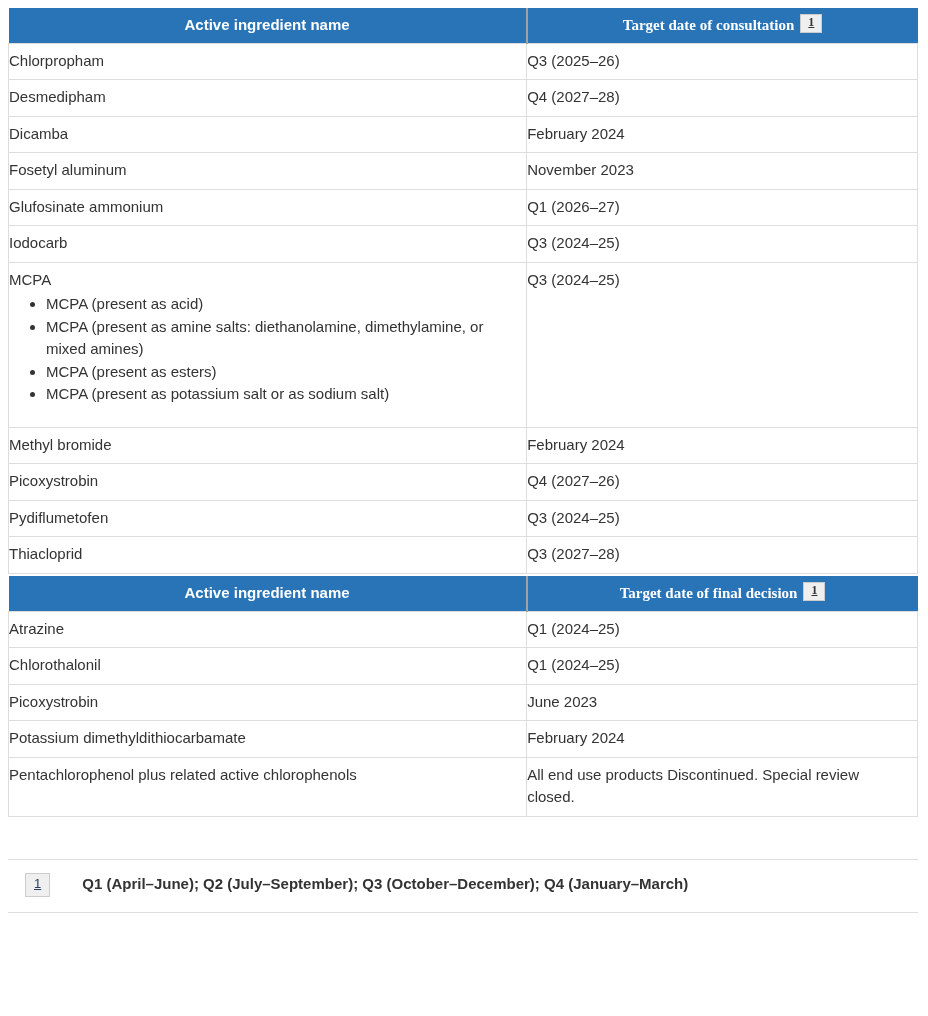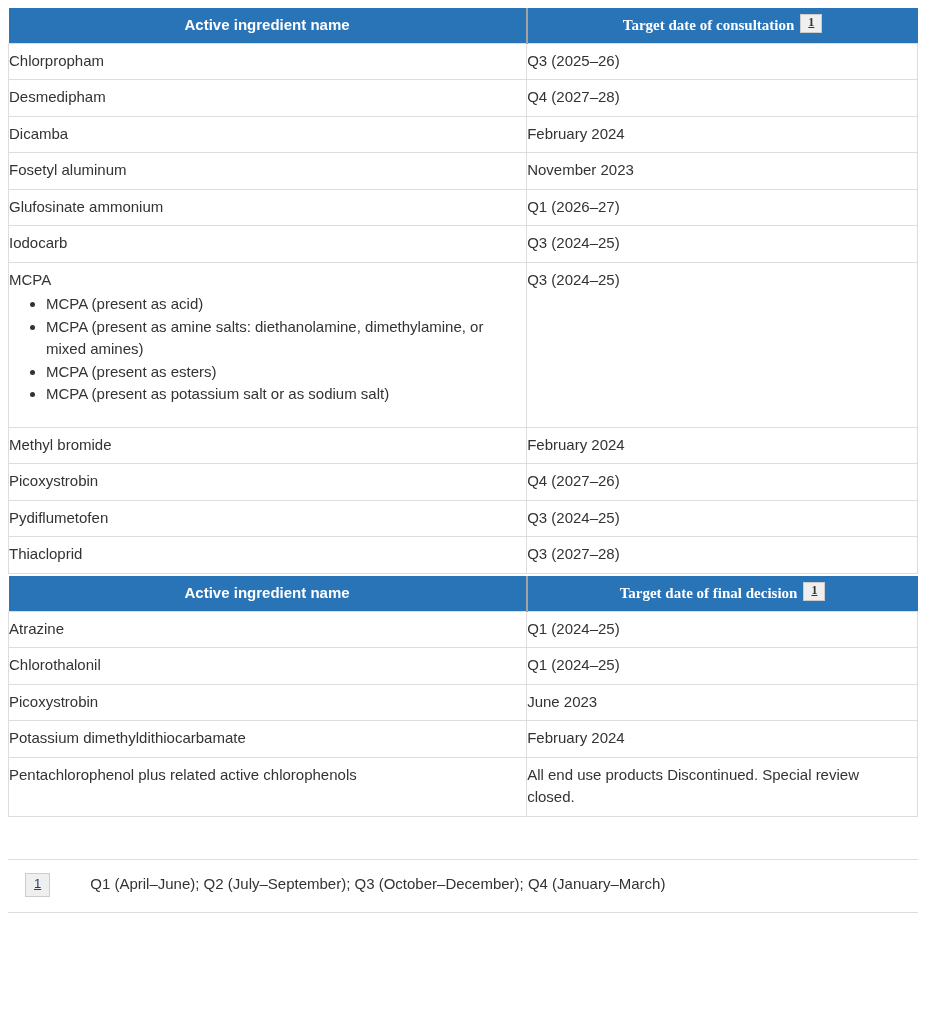--- a/index.html
+++ b/index.html
@@ -59,21 +59,21 @@
     border-top: 1px solid var(--border, #dddddd);
     margin: 0;
   }
   .fn-item { display: flex; align-items: flex-start; padding: 13px 0 15px; }
   .fn-item .fn-ref {
     margin-left: 17px;
     padding: 3px 8px 4px;
     font-size: 13px;
     flex: 0 0 auto;
   }
-  .fn-text { margin-left: 40px; }
+  .fn-text { margin-left: 32px; font-weight: bold; }
 </style>
 </head>
 <body>
 
 <div class="page">
 
   <table class="data-table">
     <thead>
       <tr>
         <th class="col-name">

